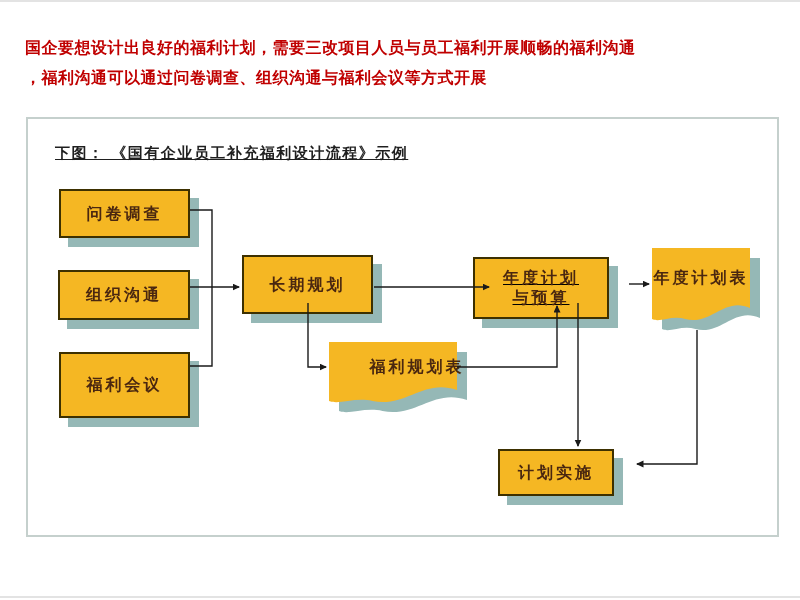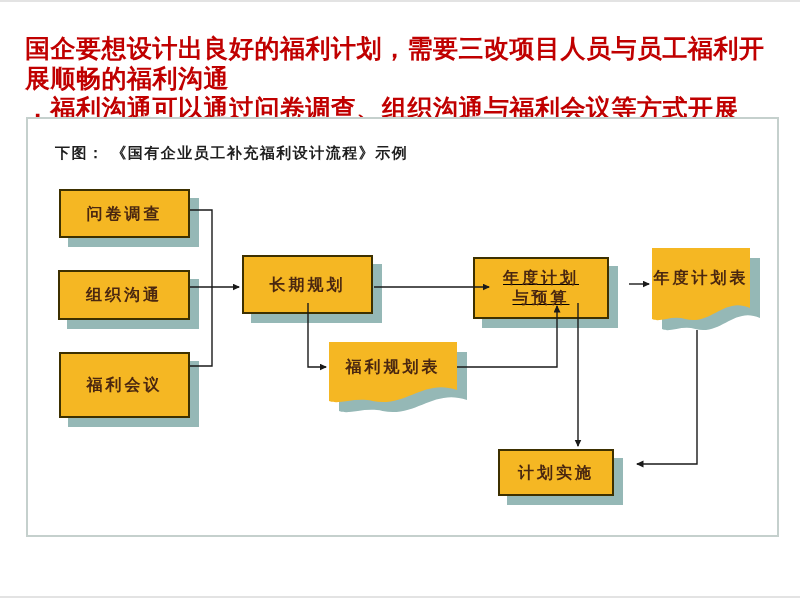--- a/index.html
+++ b/index.html
@@ -3,31 +3,31 @@
 <meta charset="utf-8">
 <style>
   html,body{margin:0;padding:0}
   body{
     width:800px;height:600px;position:relative;overflow:hidden;
     background:#ffffff;font-family:"Liberation Sans",sans-serif;
   }
   .edge-line{position:absolute;left:0;width:800px;height:2px;background:#e3e3e3}
   .title{
     position:absolute;left:25px;top:33px;width:760px;
-    font-weight:bold;font-size:25px;line-height:30px;
+    font-weight:bold;font-size:16px;line-height:30px;
     color:var(--title-color,#c00000);letter-spacing:0.5px;
   }
   .panel{
     position:absolute;left:26px;top:117px;width:749px;height:416px;
     border:2px solid var(--panel-border,#c5d0cd);background:#ffffff;
   }
   .caption{
     position:absolute;left:55px;top:144px;
     font-family:"DejaVu Serif","Liberation Serif",serif;
-    font-size:15px;color:#1f1f1f;letter-spacing:1.5px;font-weight:bold;
+    font-size:15px;color:#1f1f1f;letter-spacing:1.5px;font-weight:bold;text-decoration:underline;
   }
   .flow-layer{position:absolute;left:0;top:0;width:800px;height:600px}
   .node{position:absolute;z-index:1}
   .node.process{
     background:var(--node-fill,#f5b723);
     border:2px solid var(--node-border,#3d3000);
     box-shadow:9px 9px 0 var(--shadow,#95b8b6);
     display:flex;flex-direction:column;align-items:center;justify-content:center;
     box-sizing:border-box;
   }
@@ -82,21 +82,21 @@
     <div class="node process" style="left: 59px; top: 352px; width: 131px; height: 66px;">
       <div class="node-label">福利会议</div>
     </div>
     <div class="node process" style="left: 242px; top: 255px; width: 131px; height: 59px;">
       <div class="node-label">长期规划</div>
     </div>
     <div class="node process" style="left: 473px; top: 257px; width: 136px; height: 62px; text-decoration: underline;">
       <div class="node-label">年度计划</div>
       <div class="node-label">与预算</div>
     </div>
-    <div class="node document" style="left: 329px; top: 342px; width: 128px; height: 63px;">
+    <div class="node document" style="left: 329px; top: 342px; width: 128px; height: 63px; padding-left: 48px;">
       <svg class="doc-svg" width="140" height="77">
         <path d="M0,0 L128,0 L128,48 C 94.72,36 76.8,66 43.52,59 C 25.6,55 10.24,63 0,59 Z" transform="translate(10,10)" fill="#95b8b6"></path>
         <path d="M0,0 L128,0 L128,48 C 94.72,36 76.8,66 43.52,59 C 25.6,55 10.24,63 0,59 Z" fill="#f5b723"></path>
       </svg>
       <div class="node-label">福利规划表</div>
     </div>
     <div class="node document" style="left: 652px; top: 248px; width: 98px; height: 75px;">
       <svg class="doc-svg" width="110" height="89">
         <path d="M0,0 L98,0 L98,60 C 72.52,48 58.8,78 33.32,71 C 19.6,67 7.84,75 0,71 Z" transform="translate(10,10)" fill="#95b8b6"></path>
         <path d="M0,0 L98,0 L98,60 C 72.52,48 58.8,78 33.32,71 C 19.6,67 7.84,75 0,71 Z" fill="#f5b723"></path>

